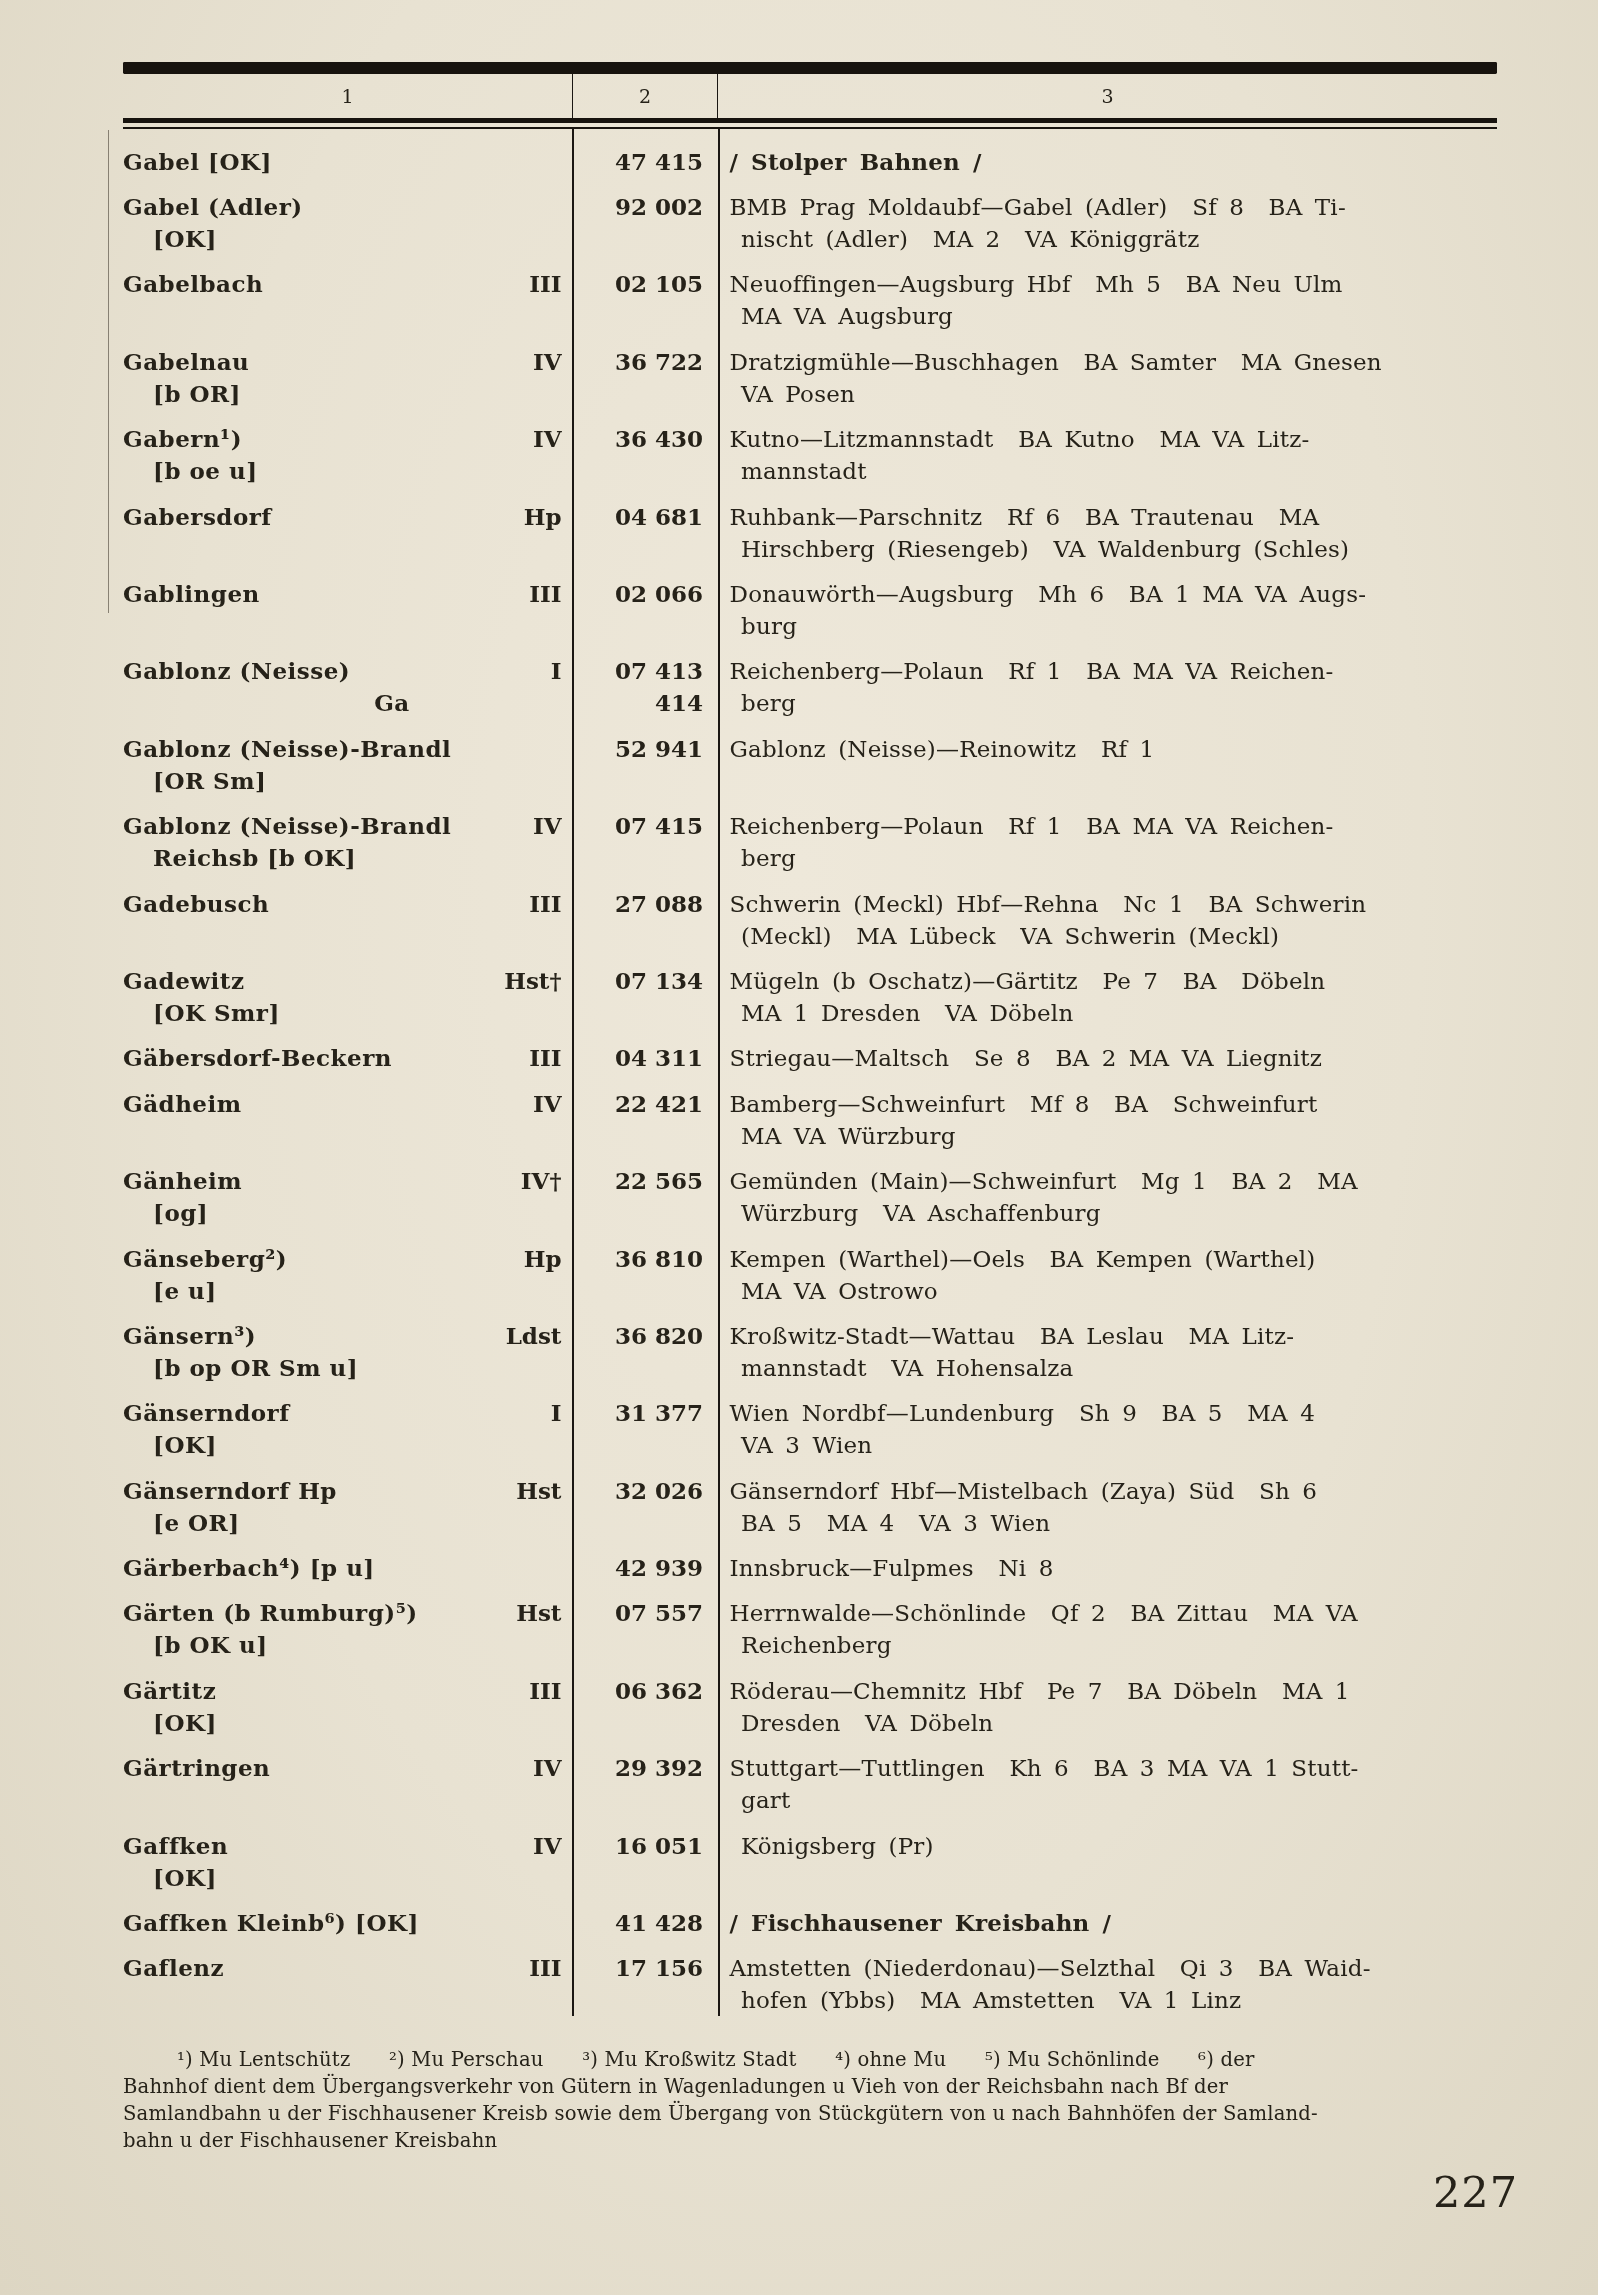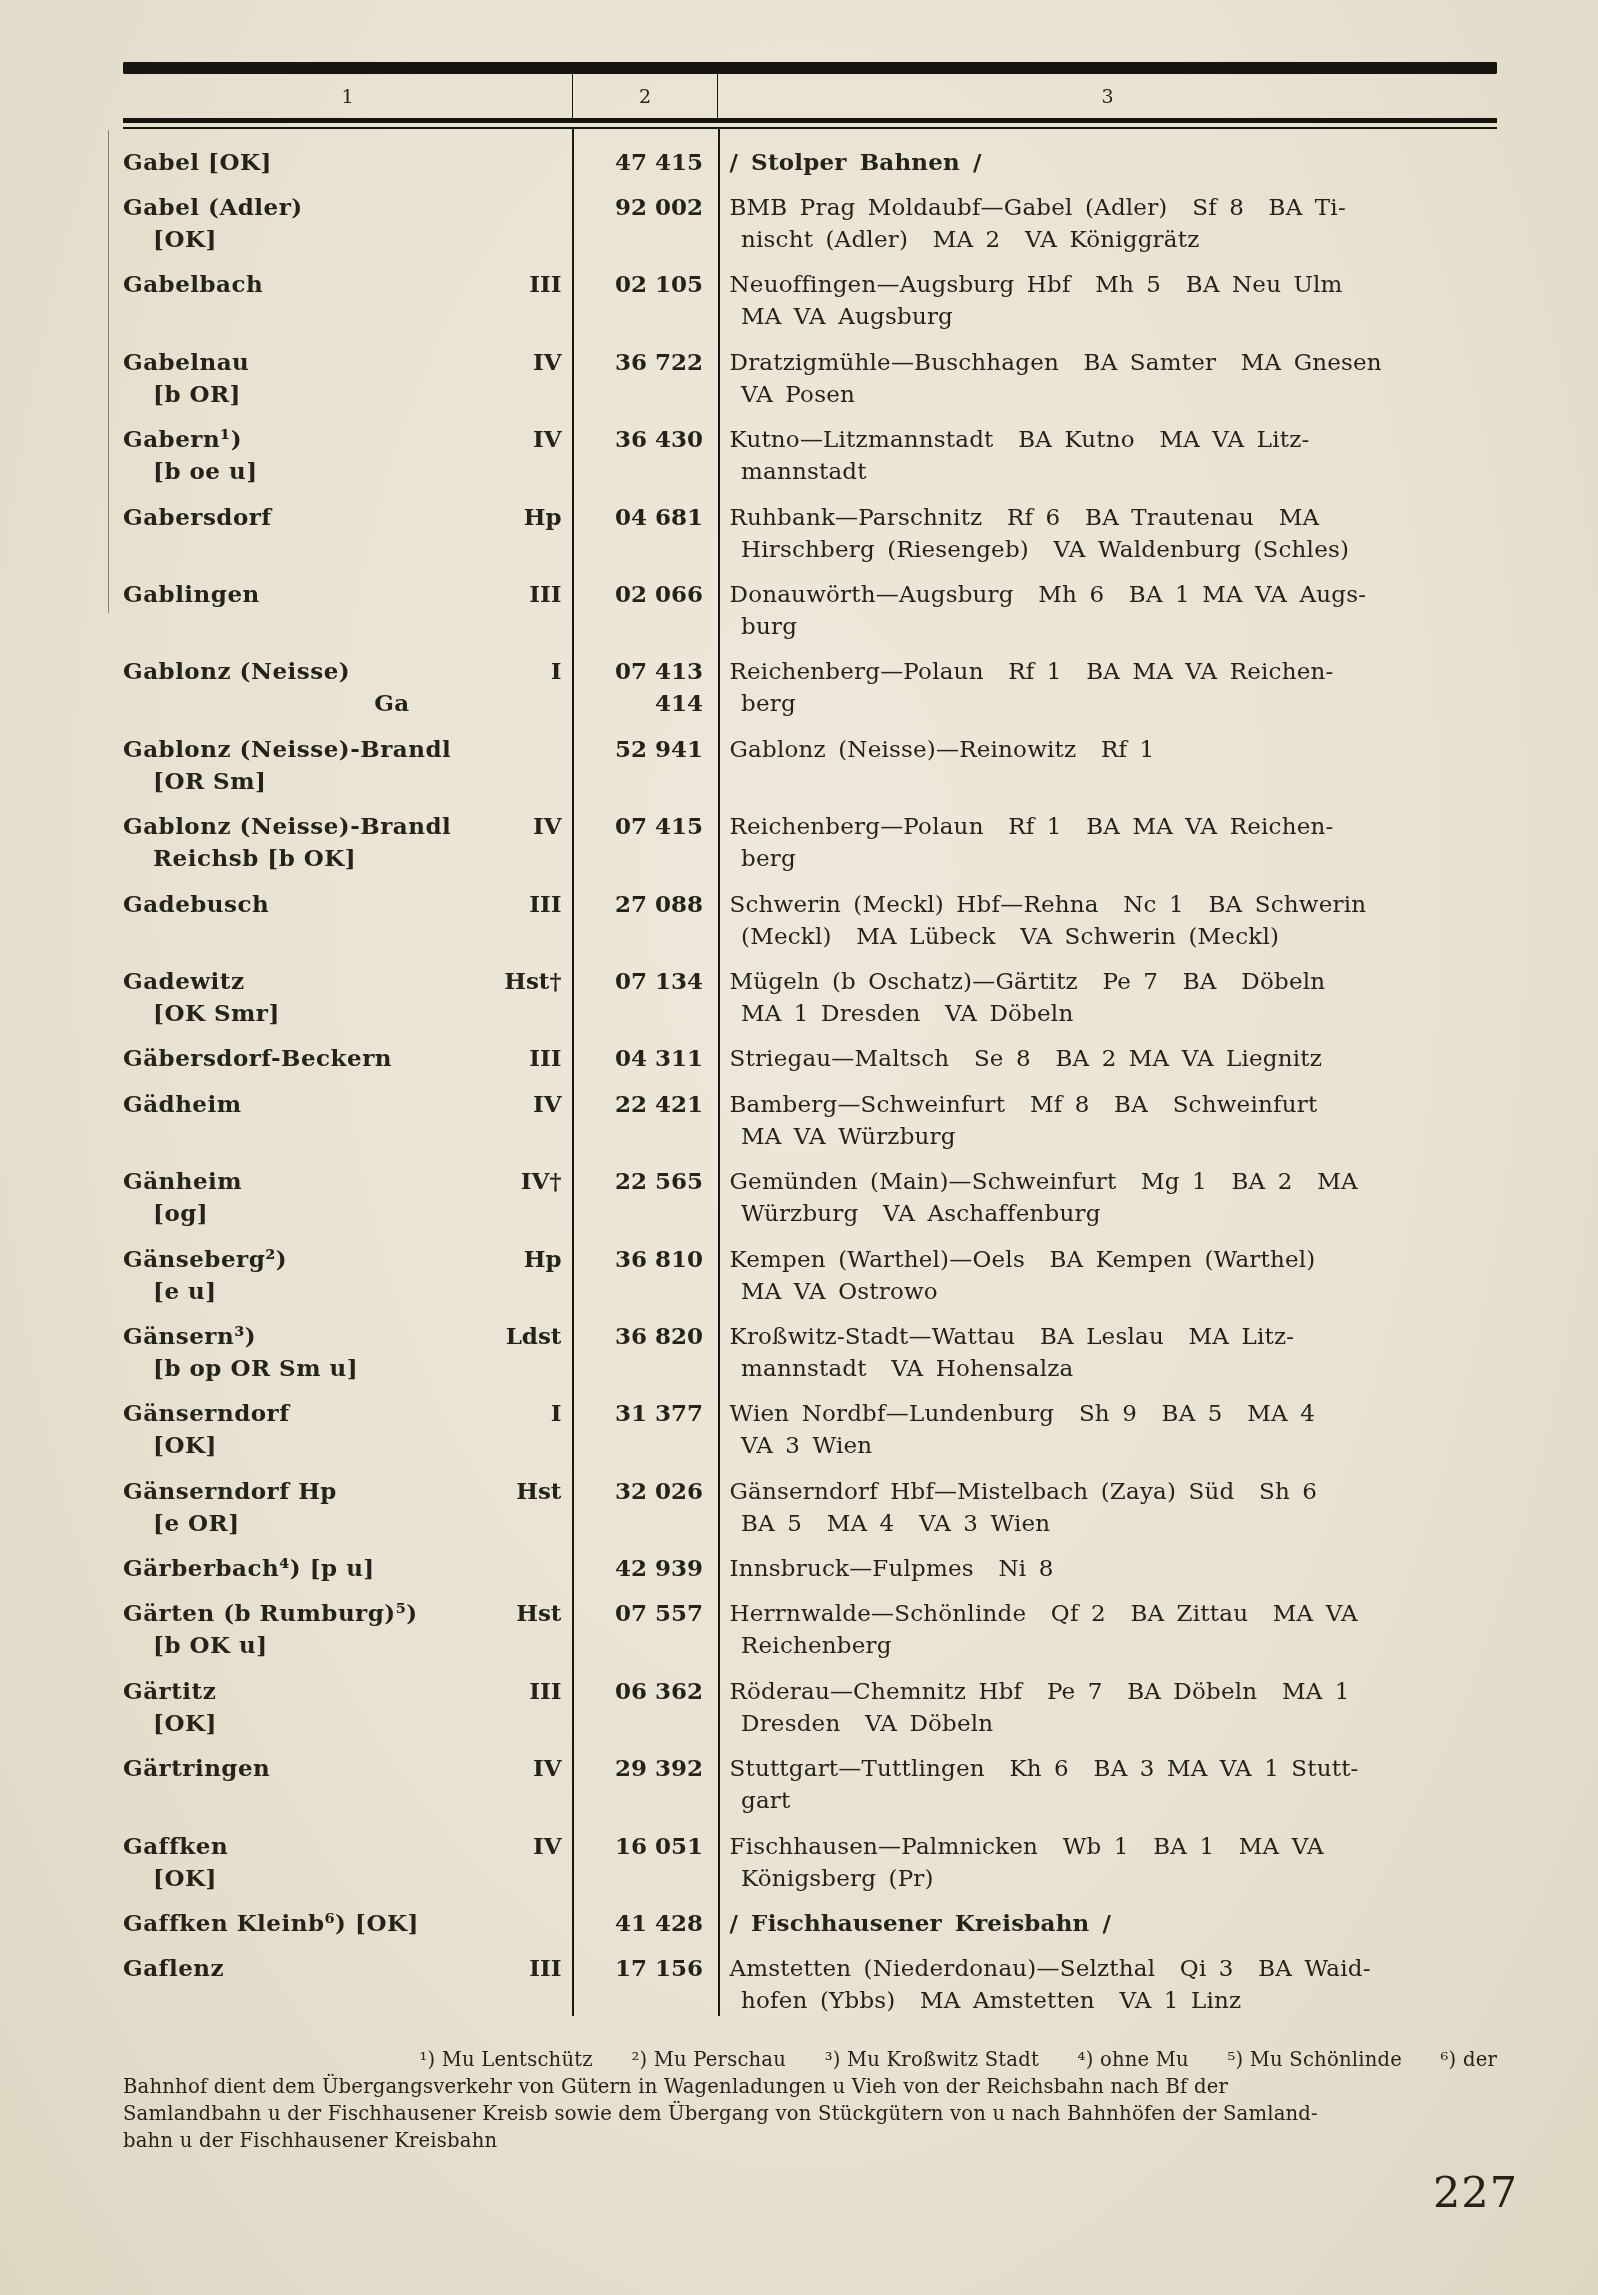--- a/index.html
+++ b/index.html
@@ -100,21 +100,21 @@
   .route-line.cont { padding-left: 23px; }
   .route-line.bold { font-weight: 700; }
 
   
   .footnotes {
     margin-top: 30px;
     font-size: 19.6px;
     line-height: 27px;
   }
   .fn-line { white-space: pre; letter-spacing: 0.2px; }
-  .fn-line:first-child { padding-left: 54px; text-align: right; }
+  .fn-line:first-child { padding-left: 54px; }
 
   .page-number {
     position: absolute;
     right: 80px;
     bottom: 78px;
     font-size: 43px;
     letter-spacing: 1px;
   }
   .edge-line {
     position: absolute;
@@ -508,21 +508,20 @@
       <div>
                 <div class="name-line">Gaffken</div>
                 <div class="name-line cont">[OK]</div>
               </div>
       <div class="klass">IV</div>
     </div>
     <div class="c2">
               <div class="num-line">16 051</div>
             </div>
     <div class="c3">
-              <div class="route-line">Fischhausen—Palmnicken  Wb 1  BA 1  MA VA</div>
               <div class="route-line cont">Königsberg (Pr)</div>
             </div>
   </div>
           <div class="row">
     <div class="c1">
       <div>
                 <div class="name-line">Gaffken Kleinb⁶) [OK]</div>
               </div>
 
     </div>

